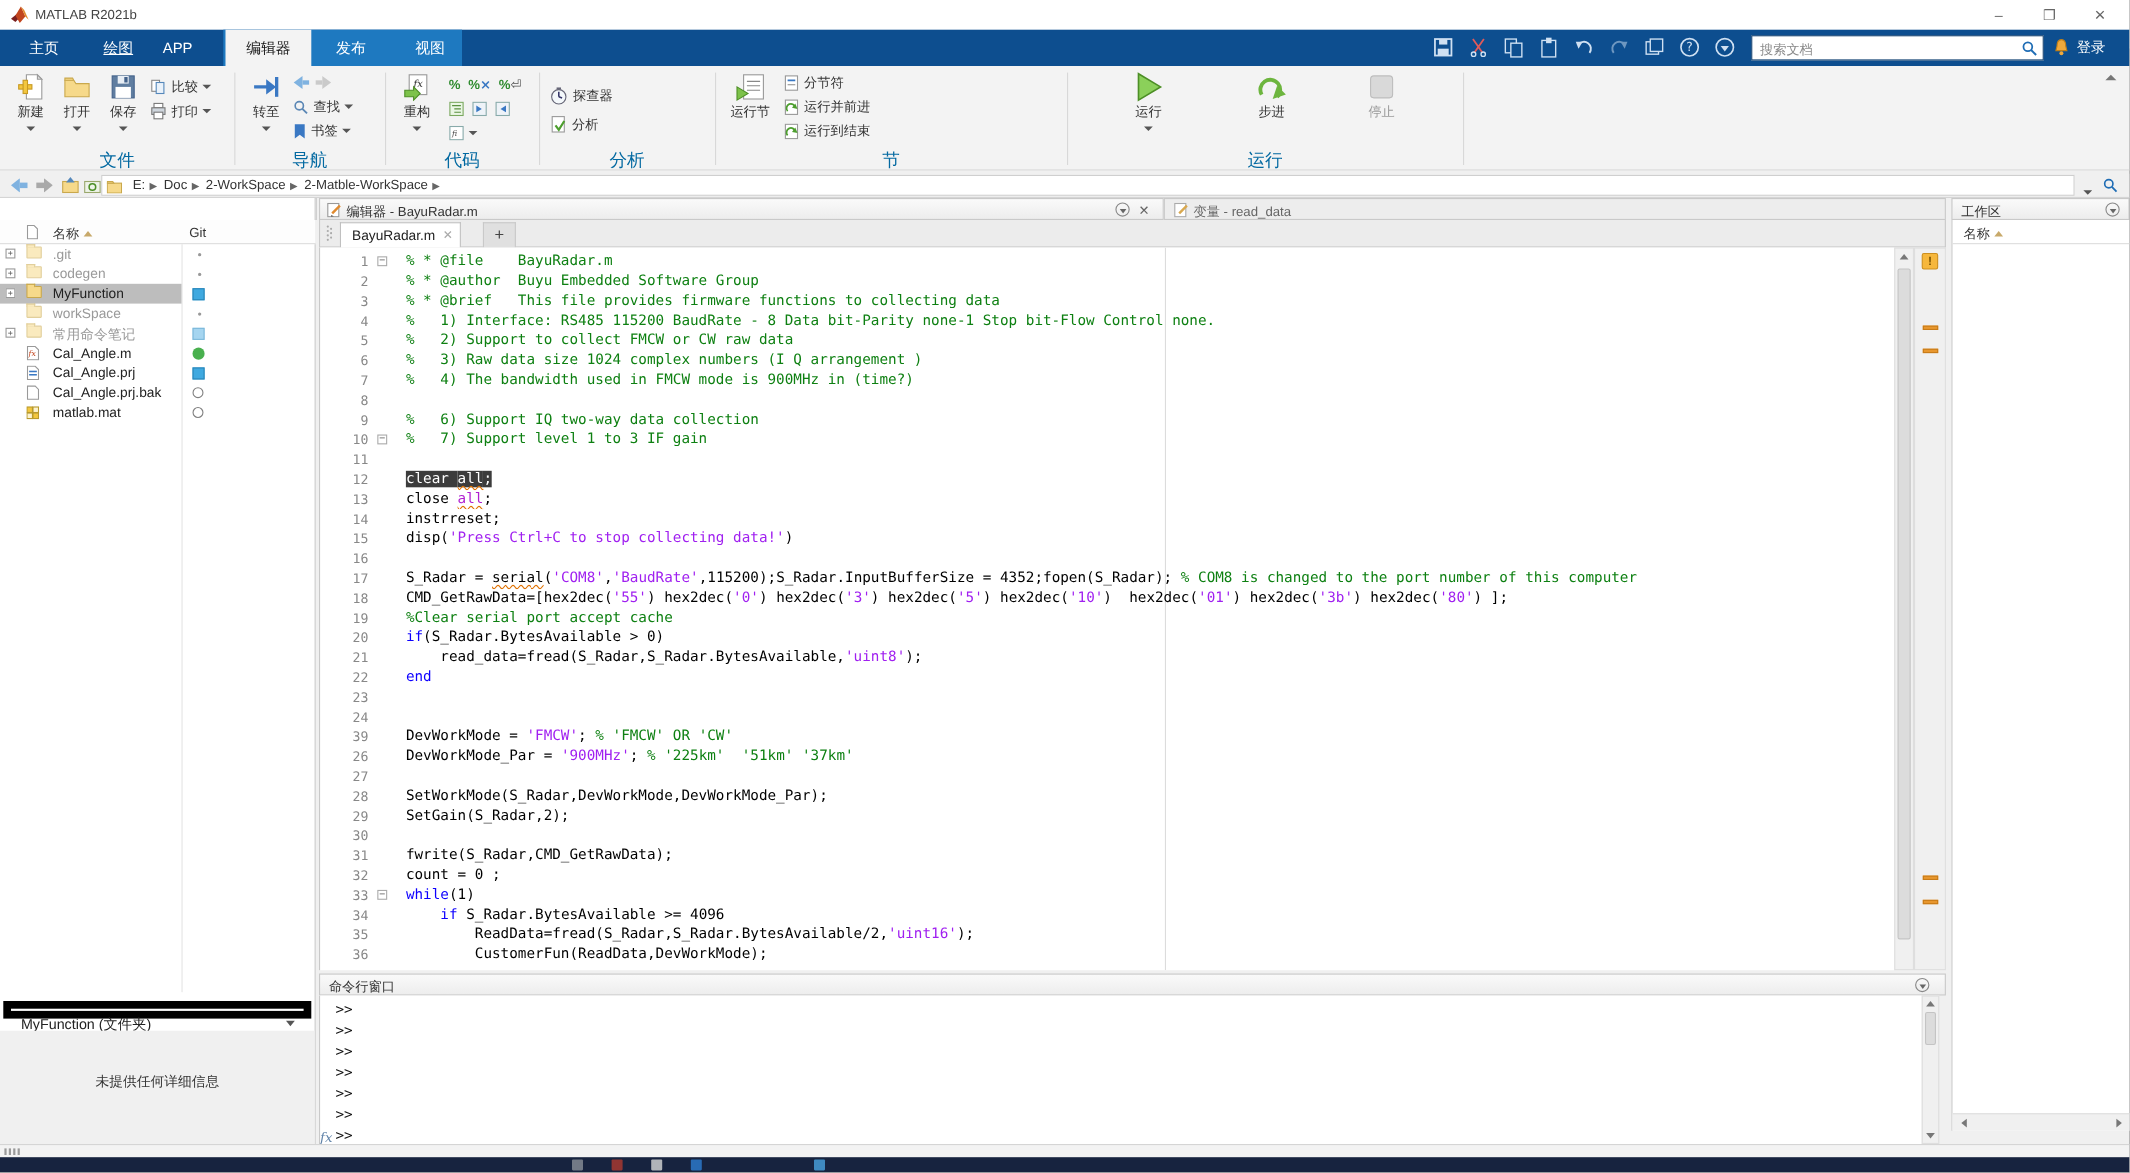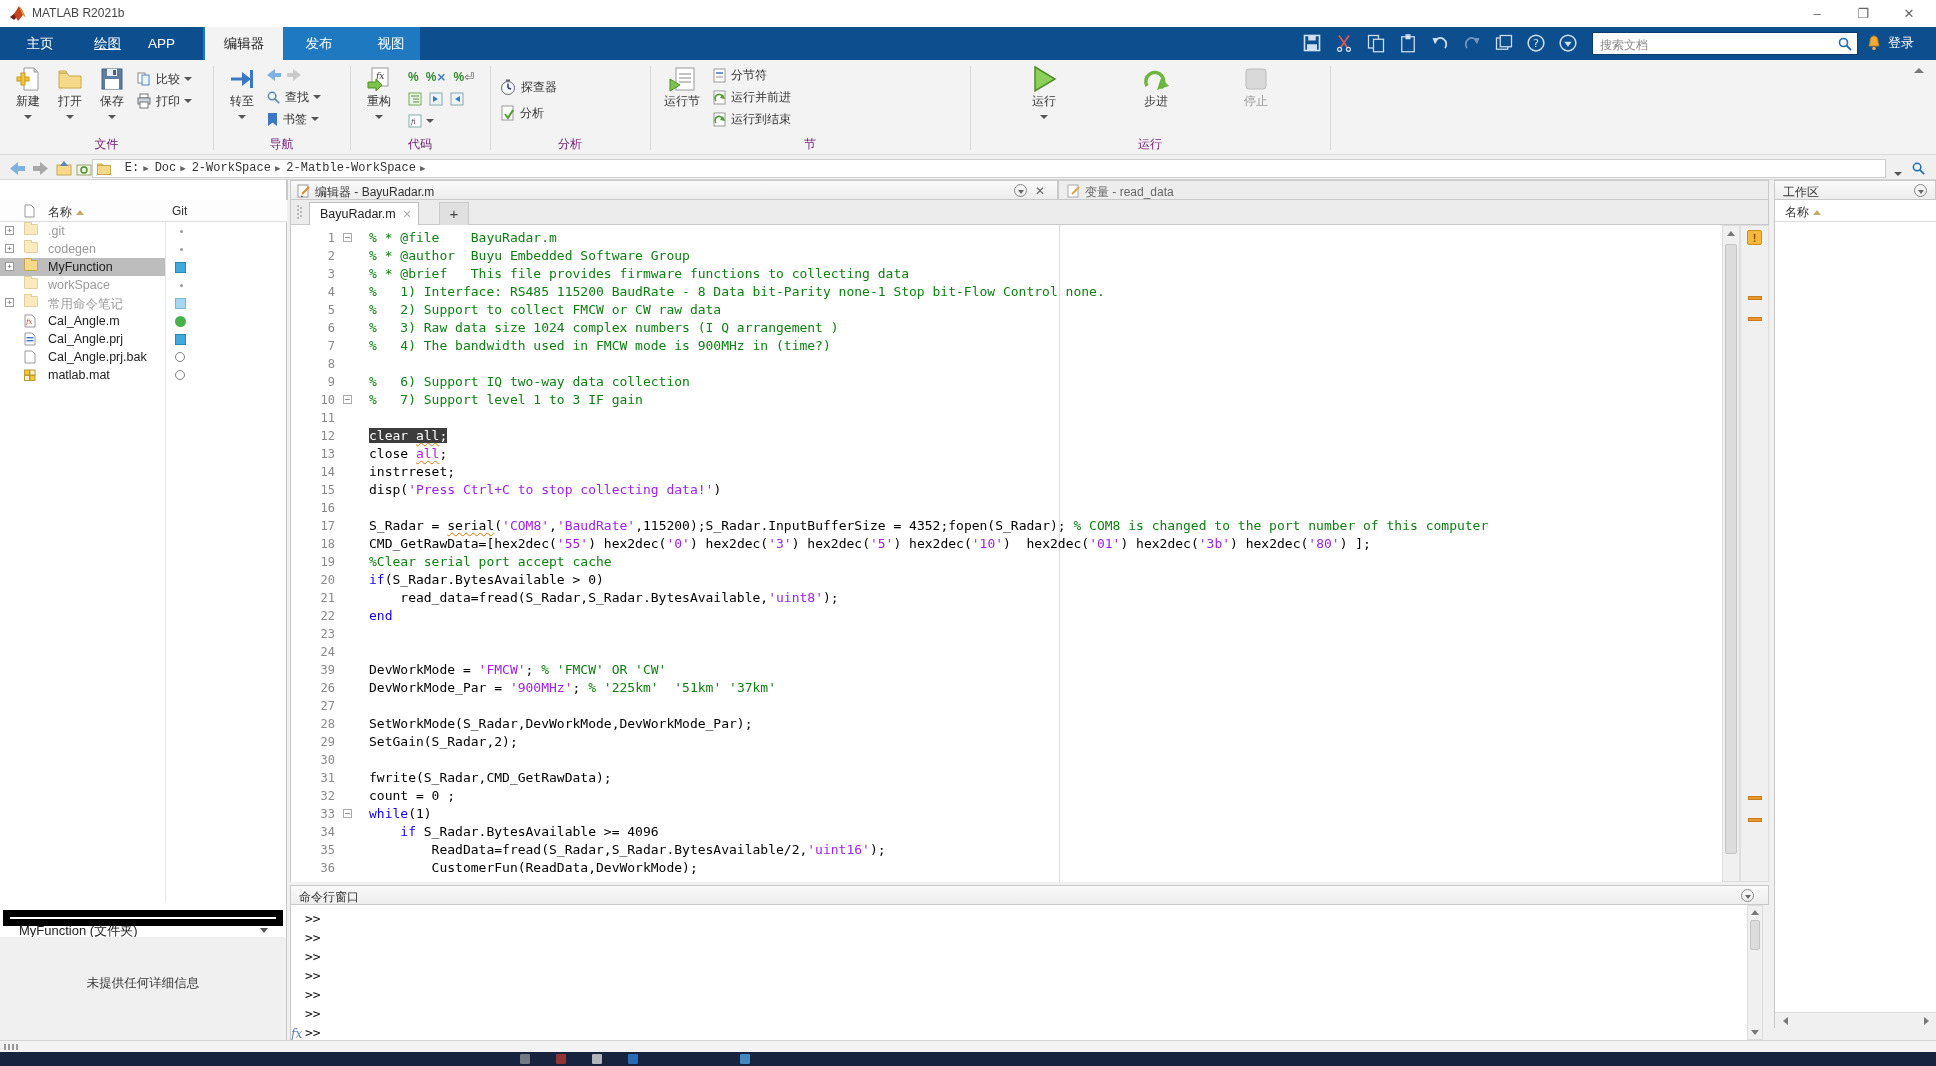--- a/index.html
+++ b/index.html
@@ -21,32 +21,32 @@
   .ctx-bg { position:absolute; left:203px; top:0; width:217px; height:33px; background:#1e79c0; }
   .rtab { position:absolute; top:0; height:33px; line-height:33px; padding:0 16px; color:#fff; font-size:13.5px; }
   .rtab.active { background:#f3f3f3; color:#1a1a1a; }
   .qa-ico { display:inline-block; width:24px; height:20px; text-align:center; vertical-align:middle; }
   .searchbox { position:absolute; left:1592px; top:5px; width:266px; height:23px; background:#fff; border:1px solid #0a3c6e; }
   .searchbox .ph { position:absolute; left:7px; top:4px; color:#8a8a8a; font-size:12px; }
   .signin { position:absolute; left:1888px; top:7px; color:#fff; font-size:13px; }
 
   
   .toolbar { position:absolute; left:0; top:60px; width:1936px; height:95px; background:#f3f3f3; border-bottom:1px solid #d9d9d9; }
-  .tgroup-label { position:absolute; top:76px; font-size:12px; color:#701a75; text-align:center; }
+  .tgroup-label { position:absolute; top:76px; font-size:16px; color:#0369a1; text-align:center; }
   .tsep { position:absolute; top:6px; width:1px; height:84px; background:#d8d8d8; }
   .bigbtn { position:absolute; top:4px; width:40px; text-align:center; }
   .bigbtn .bicon { height:30px; display:flex; align-items:center; justify-content:center; }
   .bigbtn .blabel { font-size:12px; color:#333; line-height:14px; }
   .caret { display:inline-block; width:0; height:0; border-left:4px solid transparent; border-right:4px solid transparent; border-top:4px solid #555; vertical-align:middle; }
   .stackcol { position:absolute; top:8px; }
   .srow { height:22px; display:flex; align-items:center; gap:4px; font-size:12px; color:#333; white-space:nowrap; }
   .collapse-arrow { position:absolute; right:12px; top:8px; width:0; height:0; border-left:5px solid transparent; border-right:5px solid transparent; border-bottom:5px solid #777; }
 
   
-  .crumbbar { position:absolute; left:0; top:158px; width:1936px; height:22px; background:#f0f0f0; border-bottom:1px solid #d5d5d5;font-family:Liberation Mono, monospace; }
+  .crumbbar { position:absolute; left:0; top:158px; width:1936px; height:22px; background:#f0f0f0; border-bottom:1px solid #d5d5d5; }
   .crumb-field { position:absolute; left:92px; top:1px; width:1794px; height:19px; background:#fff; border:1px solid #cfcfcf; }
   .crumb-seg { display:inline-block; margin-right:4px; color:#333; font-size:12px; }
   .crumb-arr { display:inline-block; margin-right:6px; color:#666; font-size:9px; }
 
   
   .ptitle { position:absolute; height:20px; background:linear-gradient(#fafafa,#ededed); border:1px solid #c9c9c9; font-size:12px; color:#333; }
   .ptitle .tx { position:absolute; left:24px; top:3px; white-space:nowrap; }
   .menu-circle { position:absolute; width:13px; height:13px; border:1px solid #888; border-radius:50%; }
   .menu-circle::after { content:""; position:absolute; left:3px; top:5px; width:0; height:0; border-left:3px solid transparent; border-right:3px solid transparent; border-top:4px solid #666; }
 

